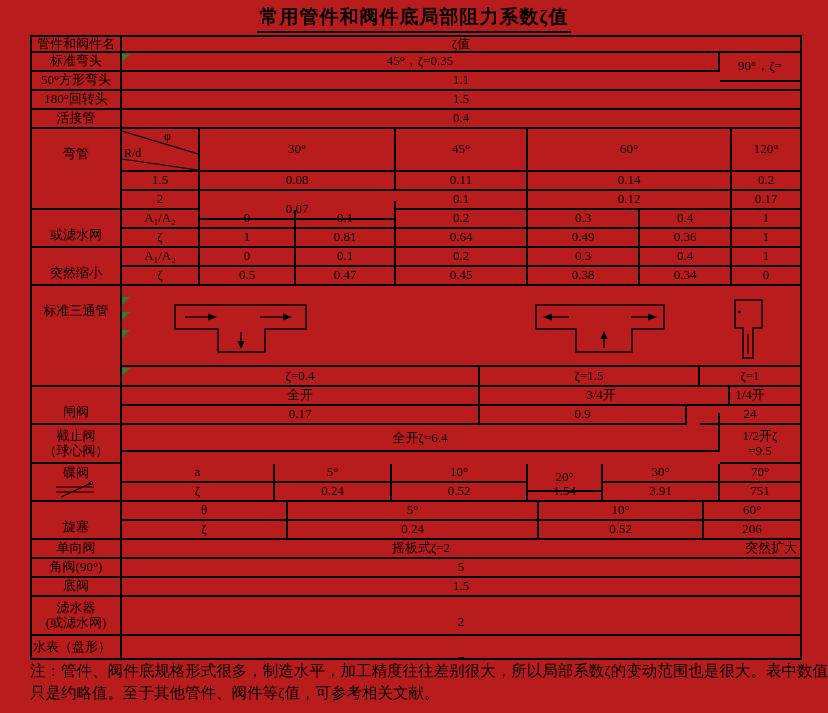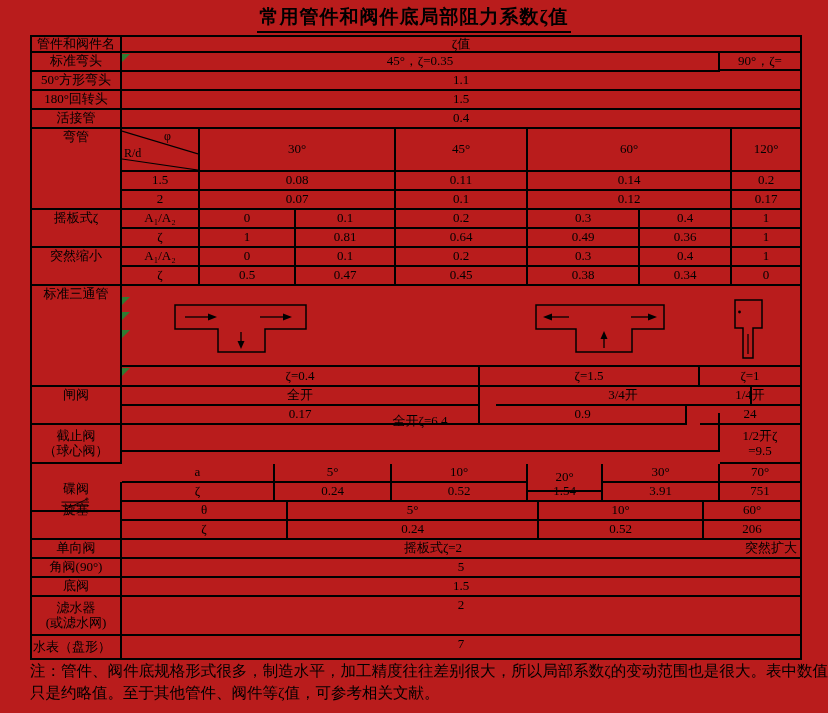--- a/index.html
+++ b/index.html
@@ -8,29 +8,29 @@
   #title-wrap{position:absolute;left:0;top:4px;width:828px;text-align:center;}
   #title{display:inline-block;font-size:19px;font-weight:bold;border-bottom:2px solid #000;
          padding:0 3px 1px 3px;letter-spacing:1px;}
   #tbl{position:absolute;left:30px;top:35px;width:772px;height:625px;box-sizing:border-box;
        border:2px solid #000;}
   .cell{position:absolute;box-sizing:border-box;border-right:2px solid #000;border-bottom:2px solid #000;
         display:flex;align-items:center;justify-content:center;font-size:13px;line-height:1.15;
         overflow:hidden;white-space:nowrap;}
   .noR{border-right:none;}
   .noB{border-bottom:none;}
-  .top{align-items:flex-start;padding-top:1px;}
+  .top{align-items:flex-start;padding-top:18px;}
   .left{justify-content:flex-start;padding-left:1px;}
   .two{flex-direction:column;white-space:normal;text-align:center;justify-content:center;}
   .gmark{position:absolute;width:0;height:0;border-left:8px solid #2e7d32;border-bottom:8px solid transparent;z-index:5;}
   .diagcell{padding:0;}
   .phi{position:absolute;left:42px;top:1px;font-size:12px;}
   .rd{position:absolute;left:2px;top:18px;font-size:12px;}
   .relcell{position:relative;}
-  .ck1{position:absolute;left:12px;top:0;width:598px;height:100%;display:flex;align-items:center;justify-content:center;}
+  .ck1{position:absolute;left:0;top:0;width:598px;height:100%;display:flex;align-items:center;justify-content:center;}
   .ck2{position:absolute;right:3px;top:0;height:100%;display:flex;align-items:center;}
   #note{position:absolute;left:30px;top:660px;width:798px;font-size:15.5px;line-height:1.45;
         text-align:justify;}
   svg{display:block;}
 </style>
 </head>
 <body>
 
 <div id="page">
 
@@ -38,21 +38,21 @@
     <span id="title">常用管件和阀件底局部阻力系数ζ值</span>
   </div>
 
   <div id="tbl">
 
     <div class="cell" style="left:0;top:0;width:90px;height:16px">管件和阀件名</div>
     <div class="cell noR" style="left:90px;top:0;width:678px;height:16px">ζ值</div>
 
     <div class="cell" style="left:0;top:16px;width:90px;height:19px">标准弯头</div>
     <div class="cell" style="left:90px;top:16px;width:598px;height:19px">45°，ζ=0.35</div>
-    <div class="cell noR" style="left:688px;top:16px;width:80px;height:18px">90°，ζ=</div>
+    <div class="cell noR" style="left:688px;top:16px;width:80px;height:29px">90°，ζ=</div>
     <div class="gmark" style="left:90px;top:17px"></div>
 
     <div class="cell" style="left:0;top:35px;width:90px;height:19px">50°方形弯头</div>
     <div class="cell noR" style="left:90px;top:35px;width:678px;height:19px">1.1</div>
 
     <div class="cell" style="left:0;top:54px;width:90px;height:19px">180°回转头</div>
     <div class="cell noR" style="left:90px;top:54px;width:678px;height:19px">1.5</div>
 
     <div class="cell" style="left:0;top:73px;width:90px;height:19px">活接管</div>
     <div class="cell noR" style="left:90px;top:73px;width:678px;height:19px">0.4</div>
@@ -71,26 +71,26 @@
     <div class="cell" style="left:496px;top:92px;width:204px;height:43px">60°</div>
     <div class="cell noR" style="left:700px;top:92px;width:68px;height:43px">120°</div>
 
     <div class="cell" style="left:90px;top:135px;width:78px;height:19px">1.5</div>
     <div class="cell" style="left:168px;top:135px;width:196px;height:19px">0.08</div>
     <div class="cell" style="left:364px;top:135px;width:132px;height:19px">0.11</div>
     <div class="cell" style="left:496px;top:135px;width:204px;height:19px">0.14</div>
     <div class="cell noR" style="left:700px;top:135px;width:68px;height:19px">0.2</div>
 
     <div class="cell" style="left:90px;top:154px;width:78px;height:19px">2</div>
-    <div class="cell" style="left:168px;top:154px;width:196px;height:19px">0.07</div>
+    <div class="cell" style="left:168px;top:164px;width:196px;height:19px">0.07</div>
     <div class="cell" style="left:364px;top:154px;width:132px;height:19px">0.1</div>
     <div class="cell" style="left:496px;top:154px;width:204px;height:19px">0.12</div>
     <div class="cell noR" style="left:700px;top:154px;width:68px;height:19px">0.17</div>
 
-    <div class="cell top" style="left:0;top:173px;width:90px;height:38px">摇板式ζ</div>
+    <div class="cell top" style="left:0;top:173px;width:90px;height:38px">或滤水网</div>
     <div class="cell" style="left:90px;top:173px;width:78px;height:19px">A₁/A₂</div>
     <div class="cell" style="left:168px;top:173px;width:96px;height:19px">0</div>
     <div class="cell" style="left:264px;top:173px;width:100px;height:19px">0.1</div>
     <div class="cell" style="left:364px;top:173px;width:132px;height:19px">0.2</div>
     <div class="cell" style="left:496px;top:173px;width:112px;height:19px">0.3</div>
     <div class="cell" style="left:608px;top:173px;width:92px;height:19px">0.4</div>
     <div class="cell noR" style="left:700px;top:173px;width:68px;height:19px">1</div>
     <div class="cell" style="left:90px;top:192px;width:78px;height:19px">ζ</div>
     <div class="cell" style="left:168px;top:192px;width:96px;height:19px">1</div>
     <div class="cell" style="left:264px;top:192px;width:100px;height:19px">0.81</div>
@@ -143,37 +143,37 @@
     <div class="gmark" style="left:90px;top:260px"></div>
     <div class="gmark" style="left:90px;top:275px"></div>
     <div class="gmark" style="left:90px;top:293px"></div>
     <div class="cell" style="left:90px;top:330px;width:358px;height:20px">ζ=0.4</div>
     <div class="cell" style="left:448px;top:330px;width:220px;height:20px">ζ=1.5</div>
     <div class="cell noR" style="left:668px;top:330px;width:100px;height:20px">ζ=1</div>
     <div class="gmark" style="left:90px;top:331px"></div>
 
     <div class="cell" style="left:90px;top:350px;width:358px;height:19px">全开</div>
     <div class="cell top" style="left:0;top:350px;width:90px;height:38px">闸阀</div>
-    <div class="cell" style="left:464px;top:350px;width:256px;height:19px">3/4开</div>
+    <div class="cell" style="left:442px;top:350px;width:256px;height:19px">3/4开</div>
     <div class="cell noR" style="left:668px;top:350px;width:100px;height:19px">1/4开</div>
     <div class="cell" style="left:90px;top:369px;width:358px;height:19px">0.17</div>
     <div class="cell" style="left:448px;top:369px;width:207px;height:19px">0.9</div>
     <div class="cell noR" style="left:668px;top:369px;width:100px;height:19px">24</div>
 
     <div class="cell two" style="left:0;top:388px;width:90px;height:39px">
       <span>截止阀</span>
       <span>（球心阀）</span>
     </div>
     <div class="cell top" style="left:90px;top:376px;width:598px;height:39px">全开ζ=6.4</div>
     <div class="cell two noR" style="left:688px;top:388px;width:80px;height:39px">
       <span>1/2开ζ</span>
       <span>=9.5</span>
     </div>
 
-    <div class="cell two" style="left:0;top:445px;width:90px;height:30px">
+    <div class="cell two" style="left:0;top:427px;width:90px;height:38px">
       <span>碟阀</span>
       <svg width="46" height="18" viewBox="0 0 46 18">
         <line x1="3" y1="7" x2="41" y2="7" stroke="#000" stroke-width="1.2"></line>
         <line x1="3" y1="12" x2="41" y2="12" stroke="#000" stroke-width="1.2"></line>
         <line x1="8" y1="17" x2="38" y2="3" stroke="#000" stroke-width="1.2"></line>
         <circle cx="38" cy="3" r="1.6" fill="none" stroke="#000" stroke-width="1"></circle>
       </svg>
     </div>
     <div class="cell" style="left:90px;top:427px;width:153px;height:19px">a</div>
     <div class="cell" style="left:243px;top:427px;width:117px;height:19px">5°</div>

